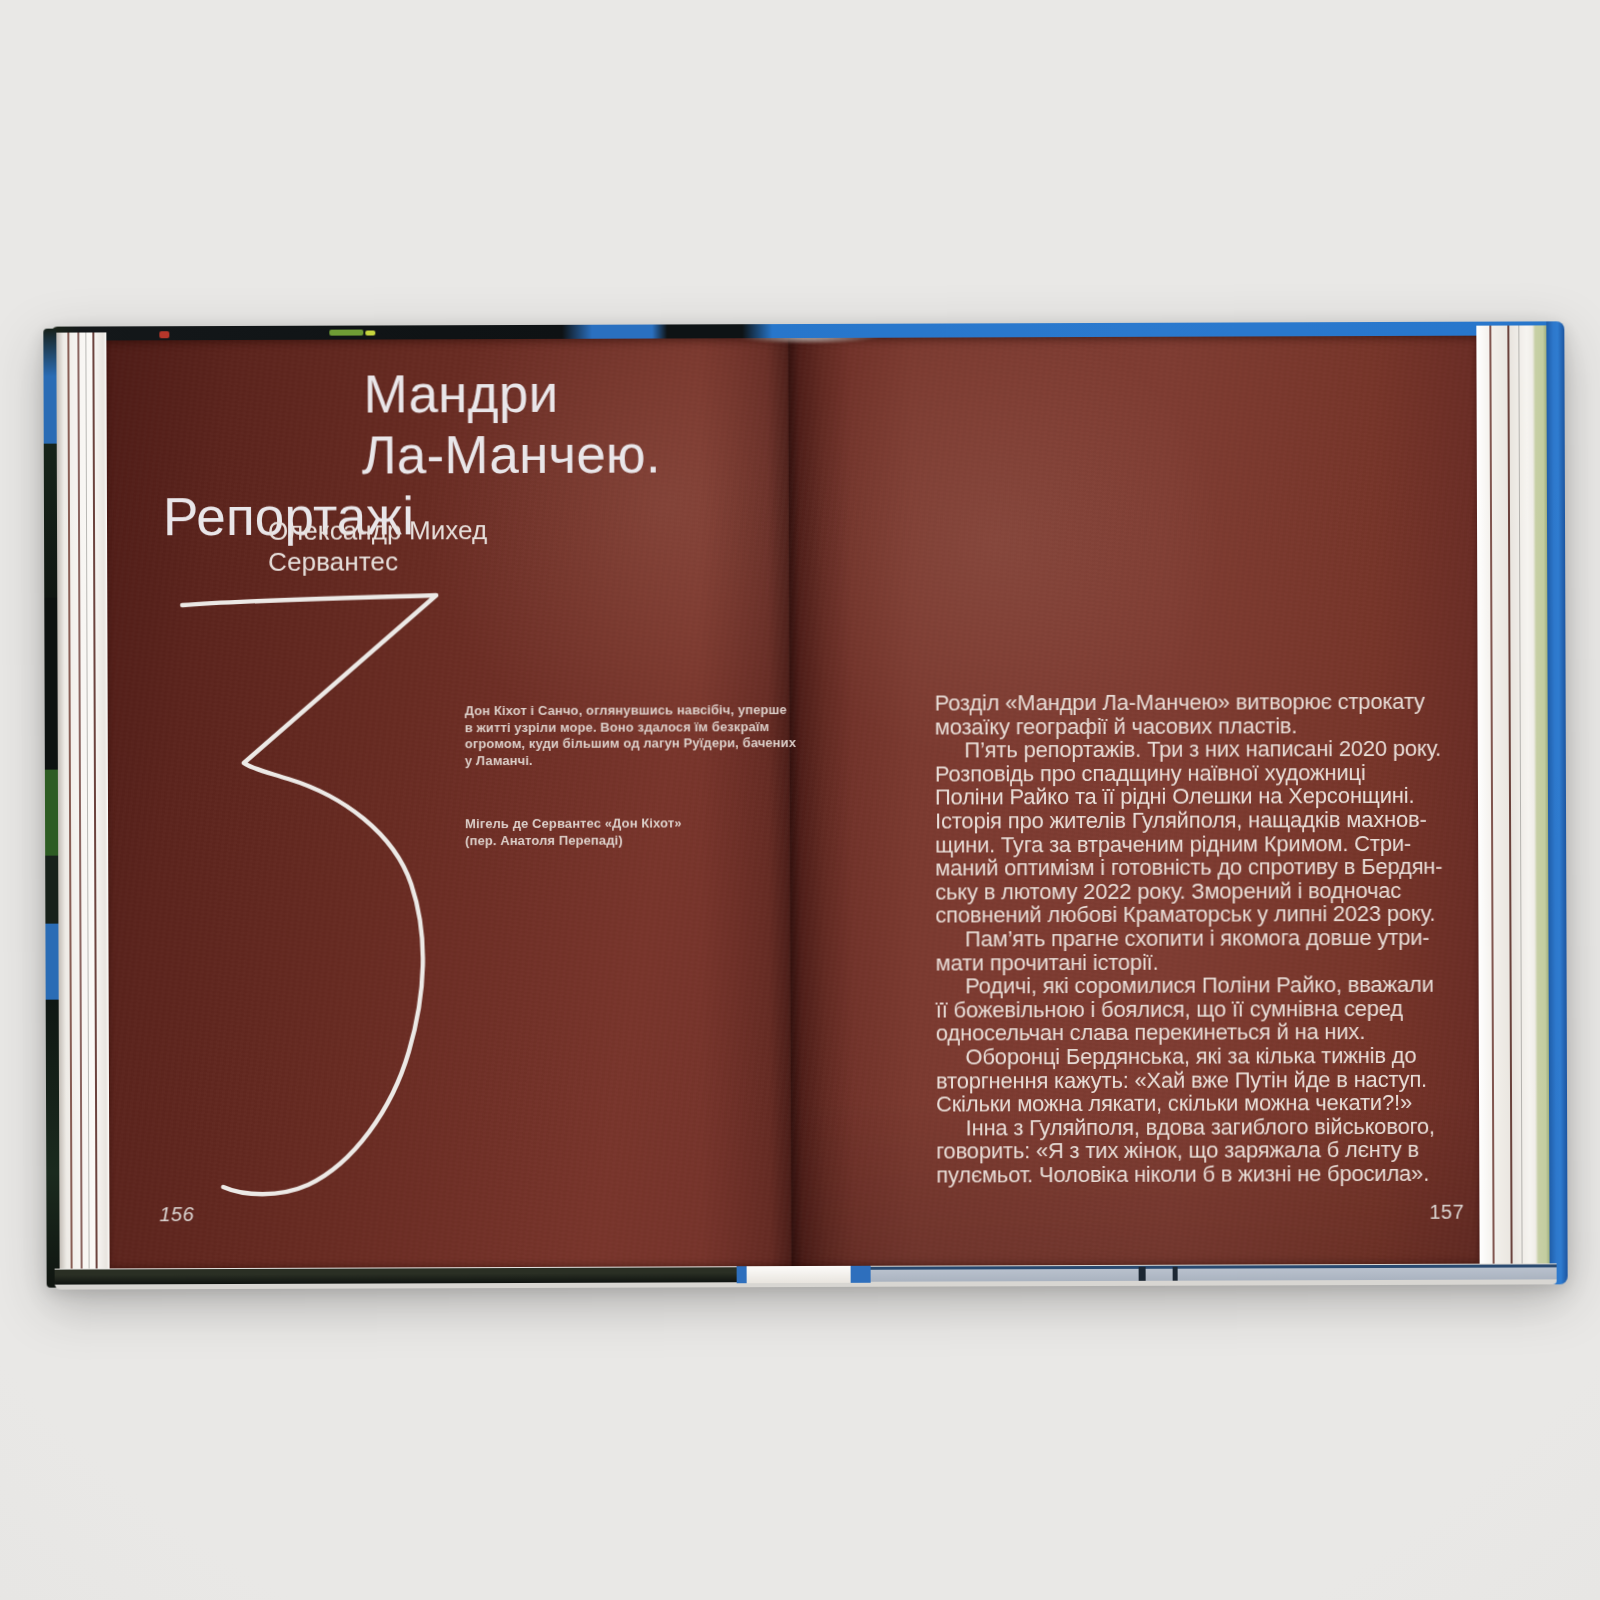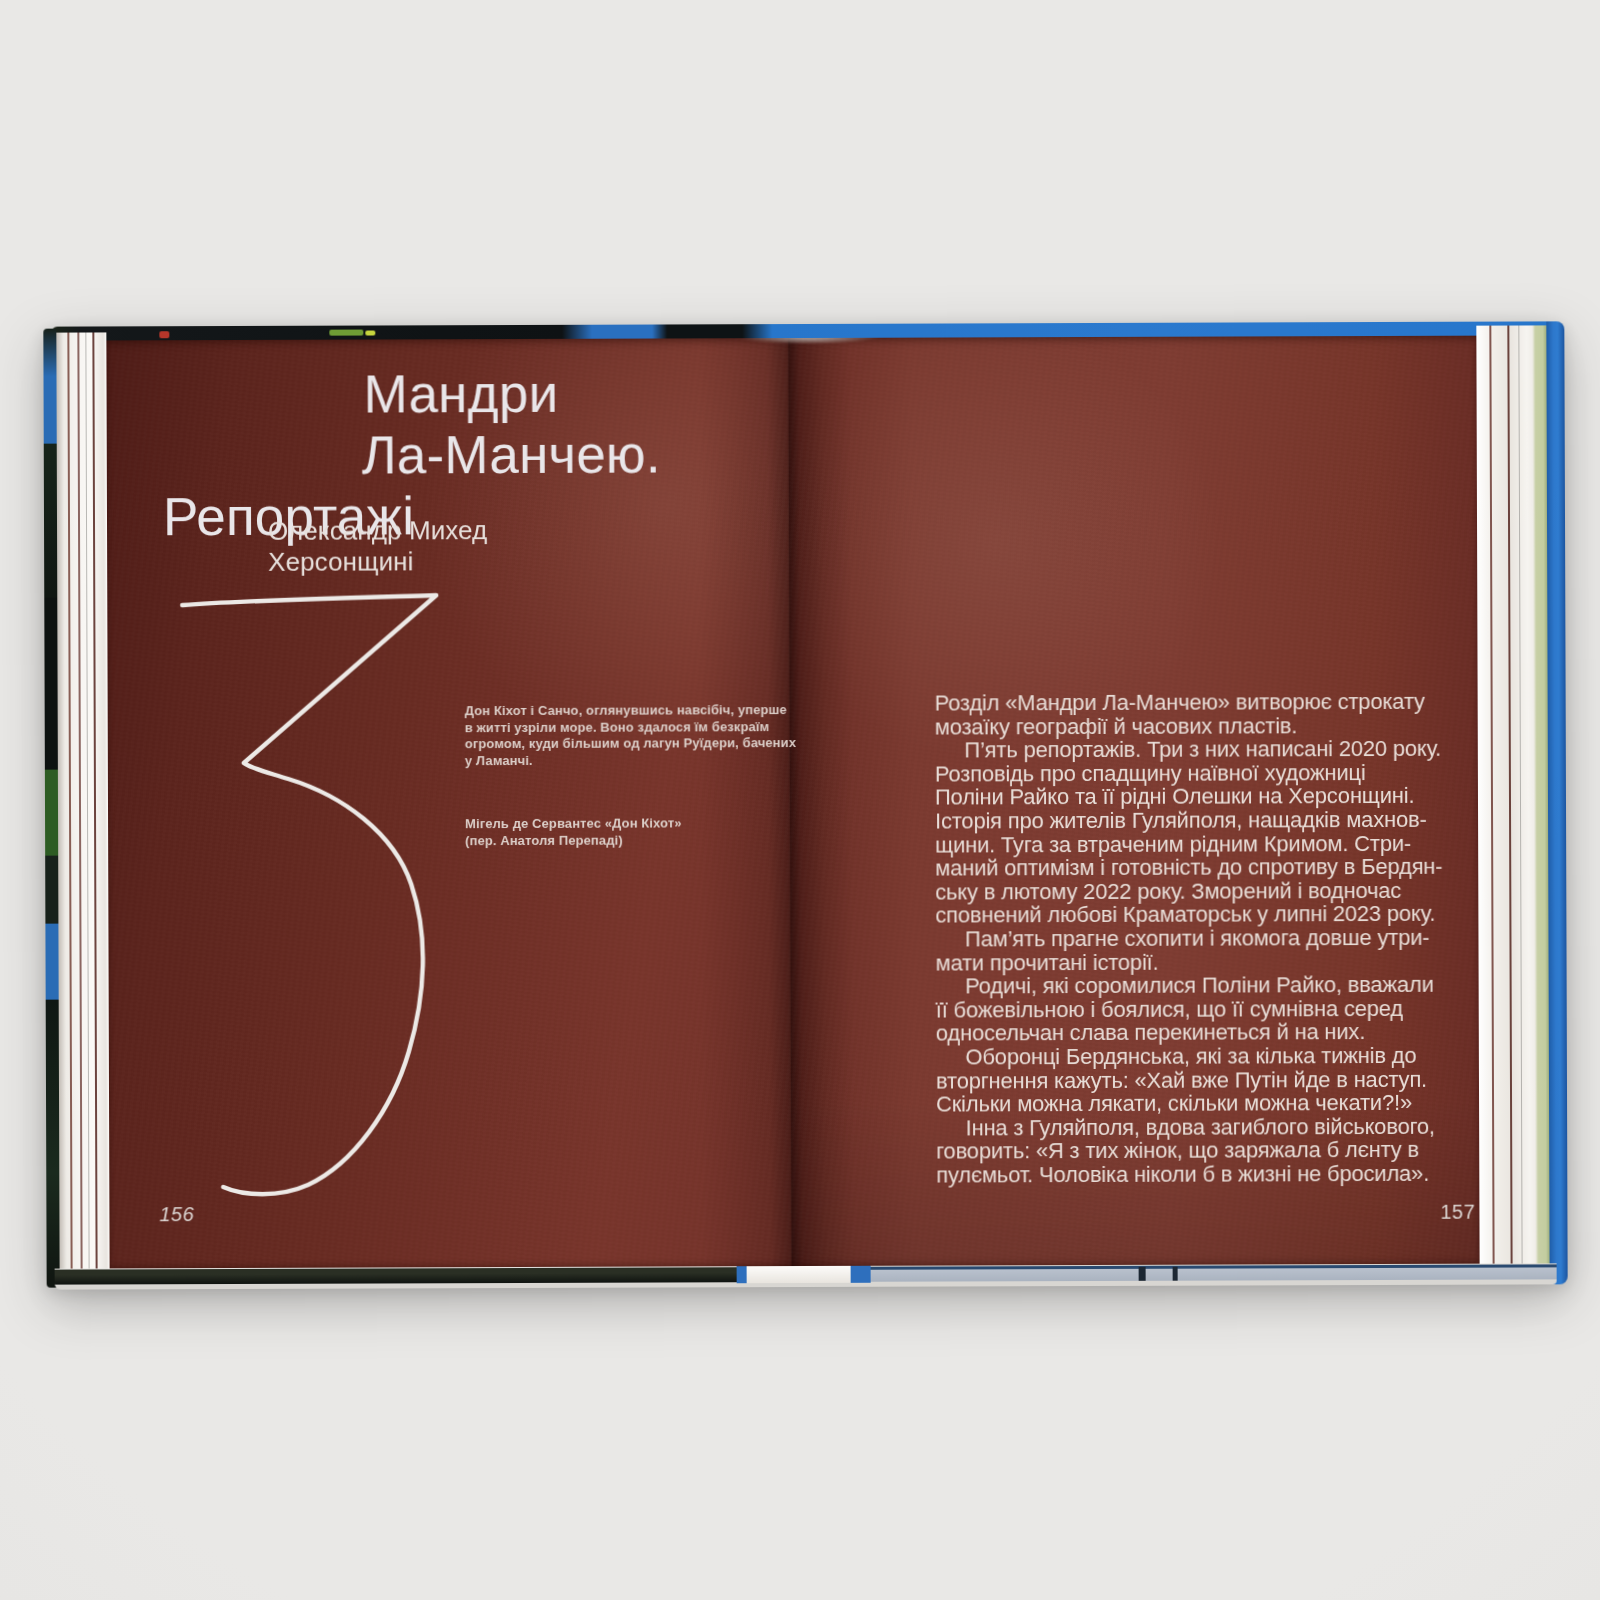--- a/index.html
+++ b/index.html
@@ -181,21 +181,21 @@
         <div>Дон Кіхот і Санчо, оглянувшись навсібіч, уперше
 в житті узріли море. Воно здалося їм безкраїм
 огромом, куди більшим од лагун Руїдери, бачених
 у Ламанчі.</div>
         <div class="src">Мігель де Сервантес «Дон Кіхот»
 (пер. Анатоля Перепаді)</div>
       </div>
 
       <div class="pagenum" style="left:50px;top:864px;font-style:italic;">156</div>
 
-      <div class="author"><span>Олександр Михед</span><br><span>Херсонщині</span></div>
+      <div class="author"><span>Олександр Михед</span><br><span>Сервантес</span></div>
 
       <div class="bodytext" style="transform:translateX(682px);">Розділ «Мандри Ла-Манчею» витворює строкату
 мозаїку географії й часових пластів.
      П’ять репортажів. Три з них написані 2020 року.
 Розповідь про спадщину наївної художниці
 Поліни Райко та її рідні Олешки на Херсонщині.
 Історія про жителів Гуляйполя, нащадків махнов-
 щини. Туга за втраченим рідним Кримом. Стри-
 маний оптимізм і готовність до спротиву в Бердян-
 ську в лютому 2022 року. Зморений і водночас
@@ -205,21 +205,21 @@
      Родичі, які соромилися Поліни Райко, вважали
 її божевільною і боялися, що її сумнівна серед
 односельчан слава перекинеться й на них.
      Оборонці Бердянська, які за кілька тижнів до
 вторгнення кажуть: «Хай вже Путін йде в наступ.
 Скільки можна лякати, скільки можна чекати?!»
      Інна з Гуляйполя, вдова загиблого військового,
 говорить: «Я з тих жінок, що заряжала б лєнту в
 пулємьот. Чоловіка ніколи б в жизні не бросила».</div>
 
-      <div class="pagenum" style="left:1320px;top:866px;margin-left:11px;">157</div>
+      <div class="pagenum" style="left:1320px;top:866px;">157</div>
     </div>
 
     <div class="strip-bottom">
       <span class="sb-dark"></span>
       <span class="sb-blue1"></span>
       <span class="sb-white"></span>
       <span class="sb-blue2"></span>
       <span class="sb-light">
         <span class="sb-tick" style="left:268px;width:7px;"></span>
         <span class="sb-tick" style="left:302px;width:5px;"></span>

